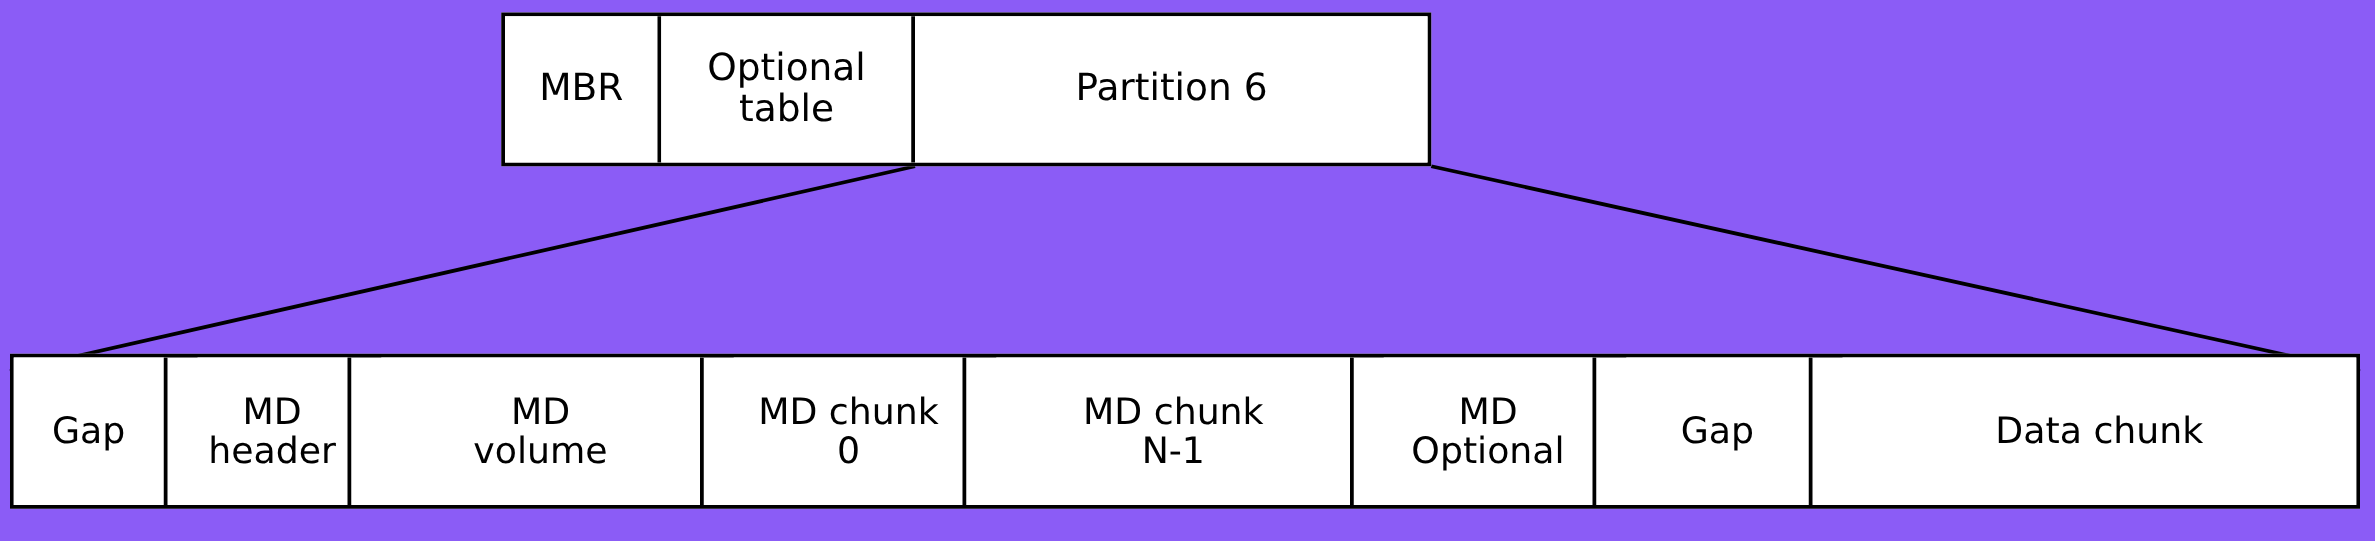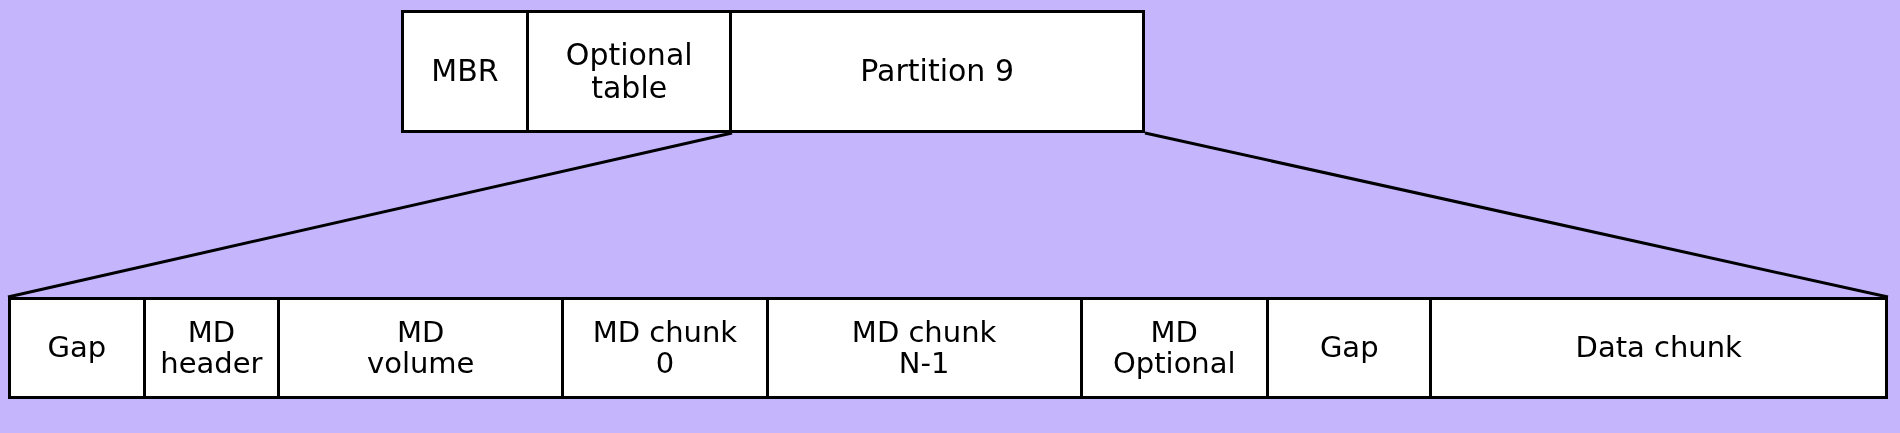--- a/index.html
+++ b/index.html
@@ -10,21 +10,21 @@
   }
   body {
     font-family: "DejaVu Sans", "Liberation Sans", sans-serif;
     color: #000000;
   }
   #diagram-root {
     position: relative;
     width: 1900px;
     height: 433px;
     overflow: hidden;
-    background: #c4b5fd;
+    background: #8b5cf6;
   }
   .connector-layer {
     position: absolute;
     left: 0;
     top: 0;
     width: 1900px;
     height: 433px;
     pointer-events: none;
   }
   .row {
@@ -35,23 +35,24 @@
     background: #ffffff;
   }
   #top-row {
     left: 401px;
     top: 10px;
     width: 744px;
     height: 123px;
   }
   #bottom-row {
     left: 8px;
-    top: 297px;
+    top: 283px;
     width: 1880px;
-    height: 102px;
+    height: 124px;
+    gap: 24px;
   }
   .cell {
     box-sizing: border-box;
     display: flex;
     align-items: center;
     justify-content: center;
     text-align: center;
     border-right: 3px solid #000000;
     font-size: 30px;
     line-height: 1.08;
@@ -74,21 +75,21 @@
 
   <svg class="connector-layer" viewBox="0 0 1900 433" width="1900" height="433" xmlns="http://www.w3.org/2000/svg">
     <line id="connector-left" x1="732" y1="133" x2="8" y2="297" stroke="#000000" stroke-width="3"></line>
     <line id="connector-right" x1="1145" y1="133" x2="1888" y2="297" stroke="#000000" stroke-width="3"></line>
   </svg>
 
   <div class="row" id="top-row">
     <div class="cell" style="width:126px">MBR</div>
     <div class="cell" style="width:205px">Optional
 table</div>
-    <div class="cell" style="width:413px">Partition 9</div>
+    <div class="cell" style="width:413px">Partition 6</div>
   </div>
 
   <div class="row" id="bottom-row">
     <div class="cell" style="width:135px">Gap</div>
     <div class="cell" style="width:135px">MD
 header</div>
     <div class="cell" style="width:285px">MD
 volume</div>
     <div class="cell" style="width:205px">MD chunk
 0</div>

